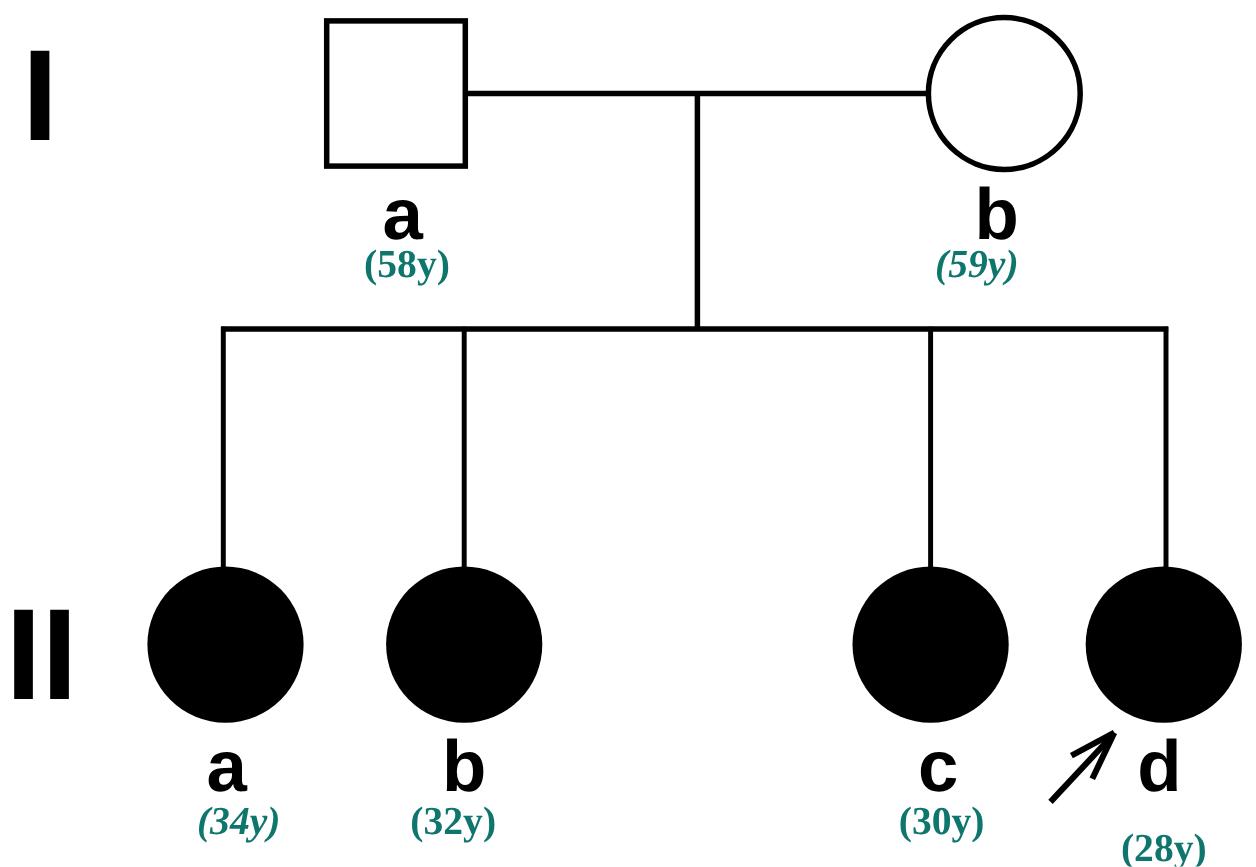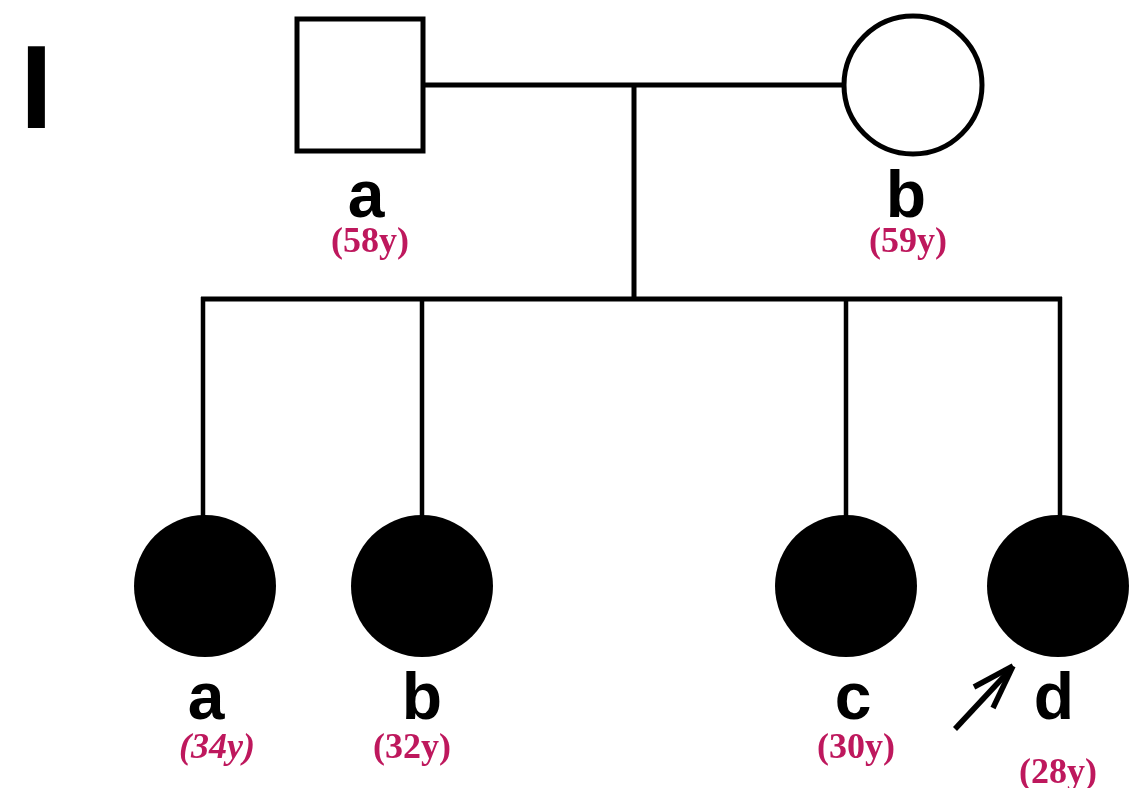--- a/index.html
+++ b/index.html
@@ -25,21 +25,21 @@
     font:bold 66px "Liberation Sans", sans-serif;
     line-height:1;
     color:#000;
     white-space:nowrap;
   }
   .age-label{
     position:absolute;
     transform:translateX(-50%);
     font:bold 36px "Liberation Serif", serif;
     line-height:1;
-    color:#be185d;
+    color:#0f766e;
     white-space:nowrap;
   }
 </style>
 </head>
 <body>
 
 <div class="stage">
 
   <svg class="pedigree-svg" width="1142" height="788" viewBox="0 0 1142 788">
 
@@ -60,26 +60,27 @@
     <circle cx="1058" cy="586" r="71" fill="#000000"></circle>
 
     <g stroke="#000" stroke-width="5.5" fill="none" stroke-linecap="butt">
       <line x1="955" y1="729" x2="1010" y2="670"></line>
       <line x1="1013" y1="666" x2="974" y2="687"></line>
       <line x1="1013" y1="666" x2="993" y2="708"></line>
     </g>
   </svg>
 
   <div class="gen-label" style="left:20px; top:28px;">I</div>
+  <div class="gen-label" style="left:5px; top:536px;">II</div>
 
   <div class="letter-label" style="left:366px; top:161px;">a</div>
   <div class="age-label" style="left:370px; top:222px;">(58y)</div>
 
   <div class="letter-label" style="left:906px; top:161px;">b</div>
-  <div class="age-label" style="left:908px; top:222px;">(59y)</div>
+  <div class="age-label" style="left:888px; top:222px;font-style:italic;">(59y)</div>
 
   <div class="letter-label" style="left:206px; top:663px;">a</div>
   <div class="age-label" style="left:217px; top:728px;font-style:italic;">(34y)</div>
 
   <div class="letter-label" style="left:422px; top:663px;">b</div>
   <div class="age-label" style="left:412px; top:728px;">(32y)</div>
 
   <div class="letter-label" style="left:853px; top:663px;">c</div>
   <div class="age-label" style="left:856px; top:728px;">(30y)</div>
 

